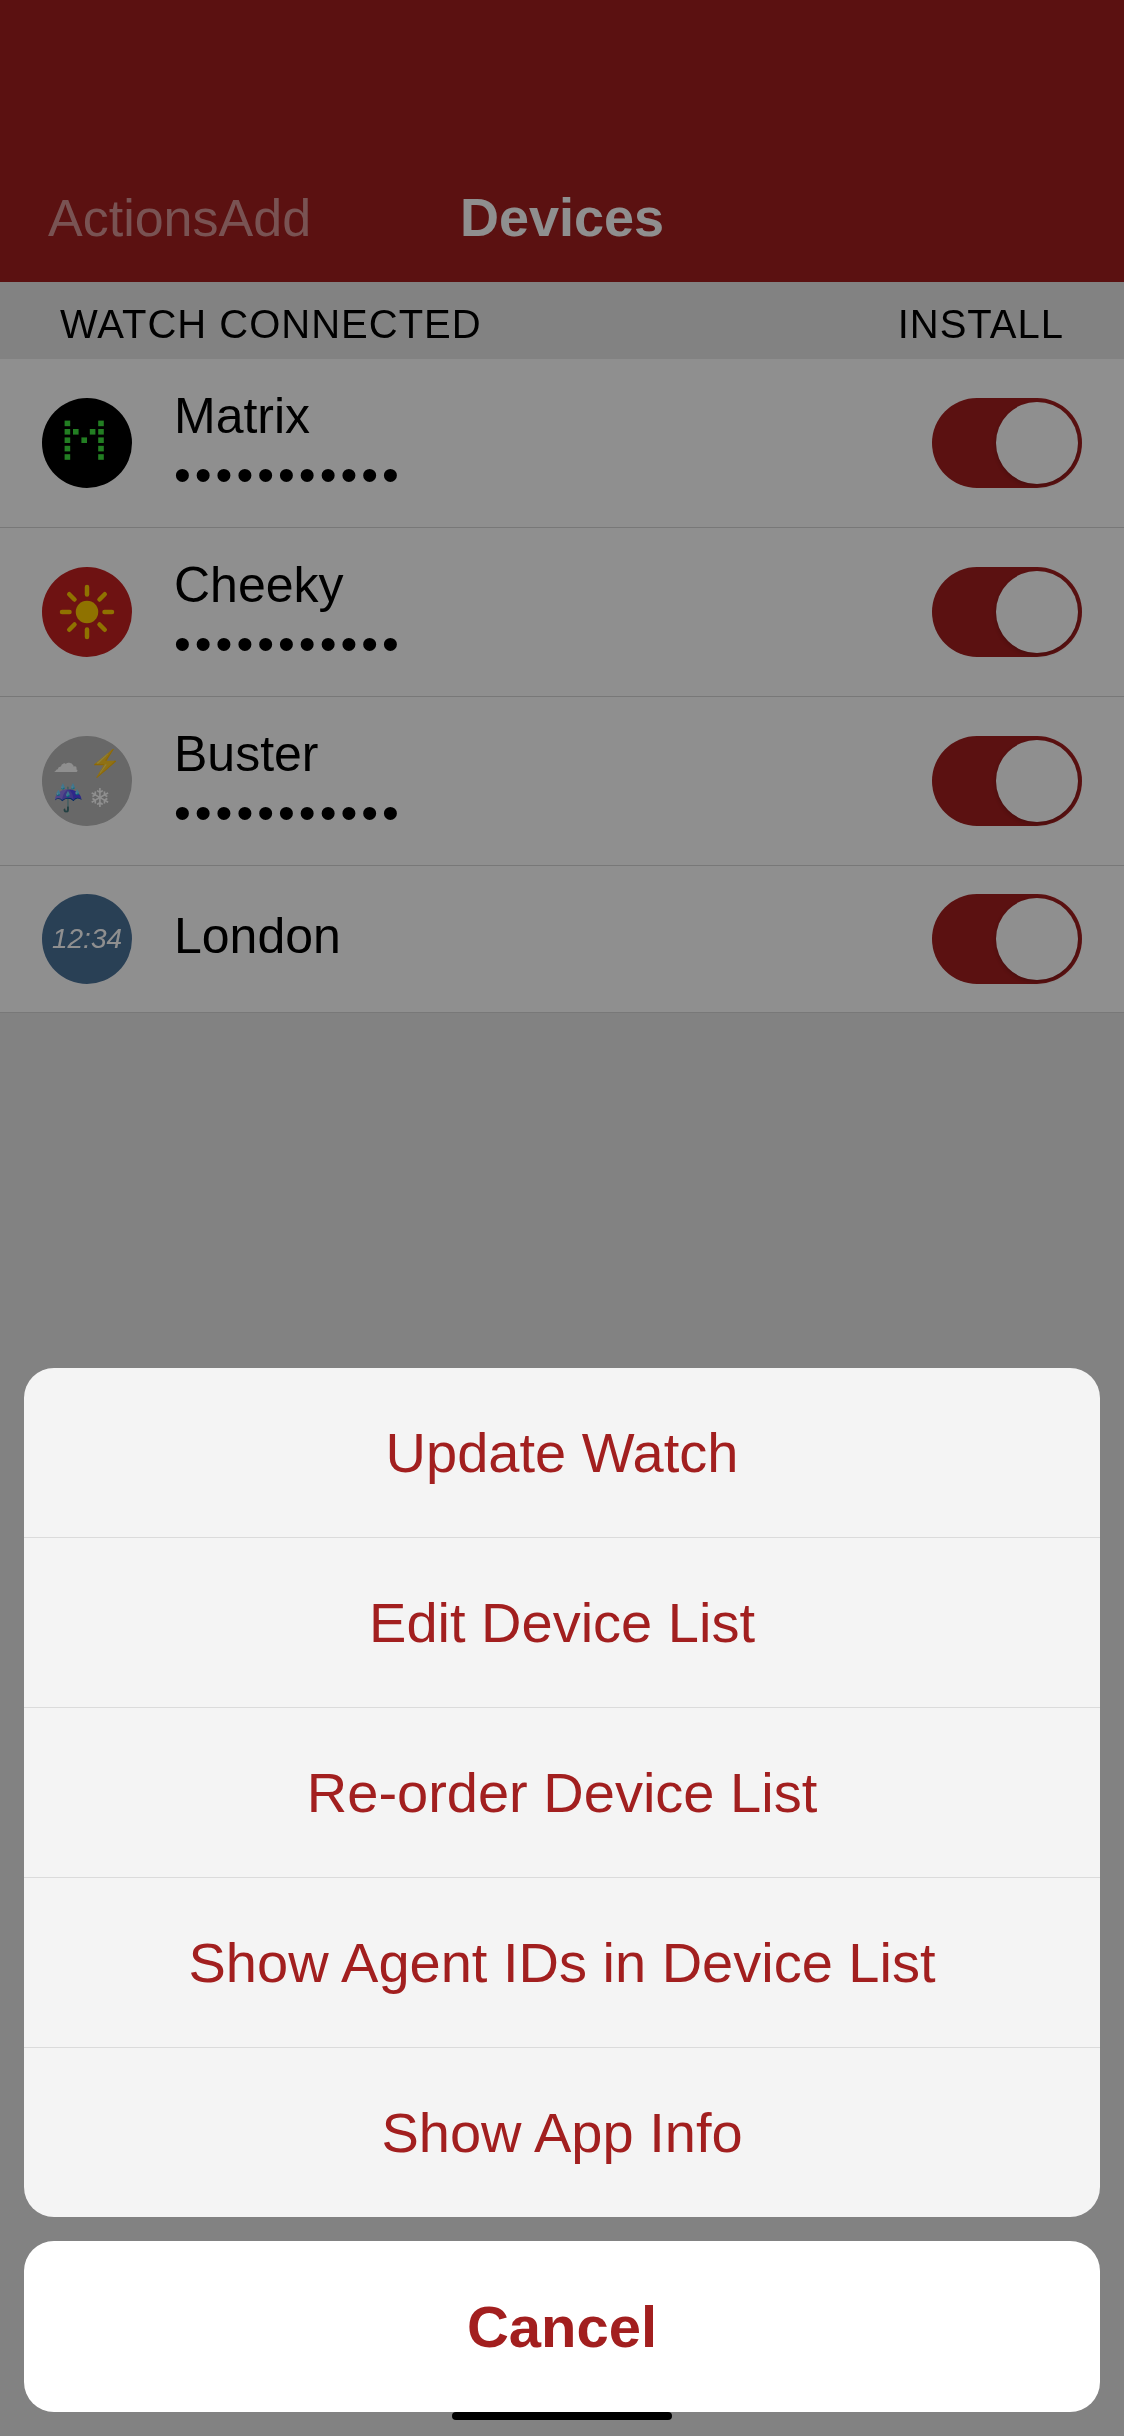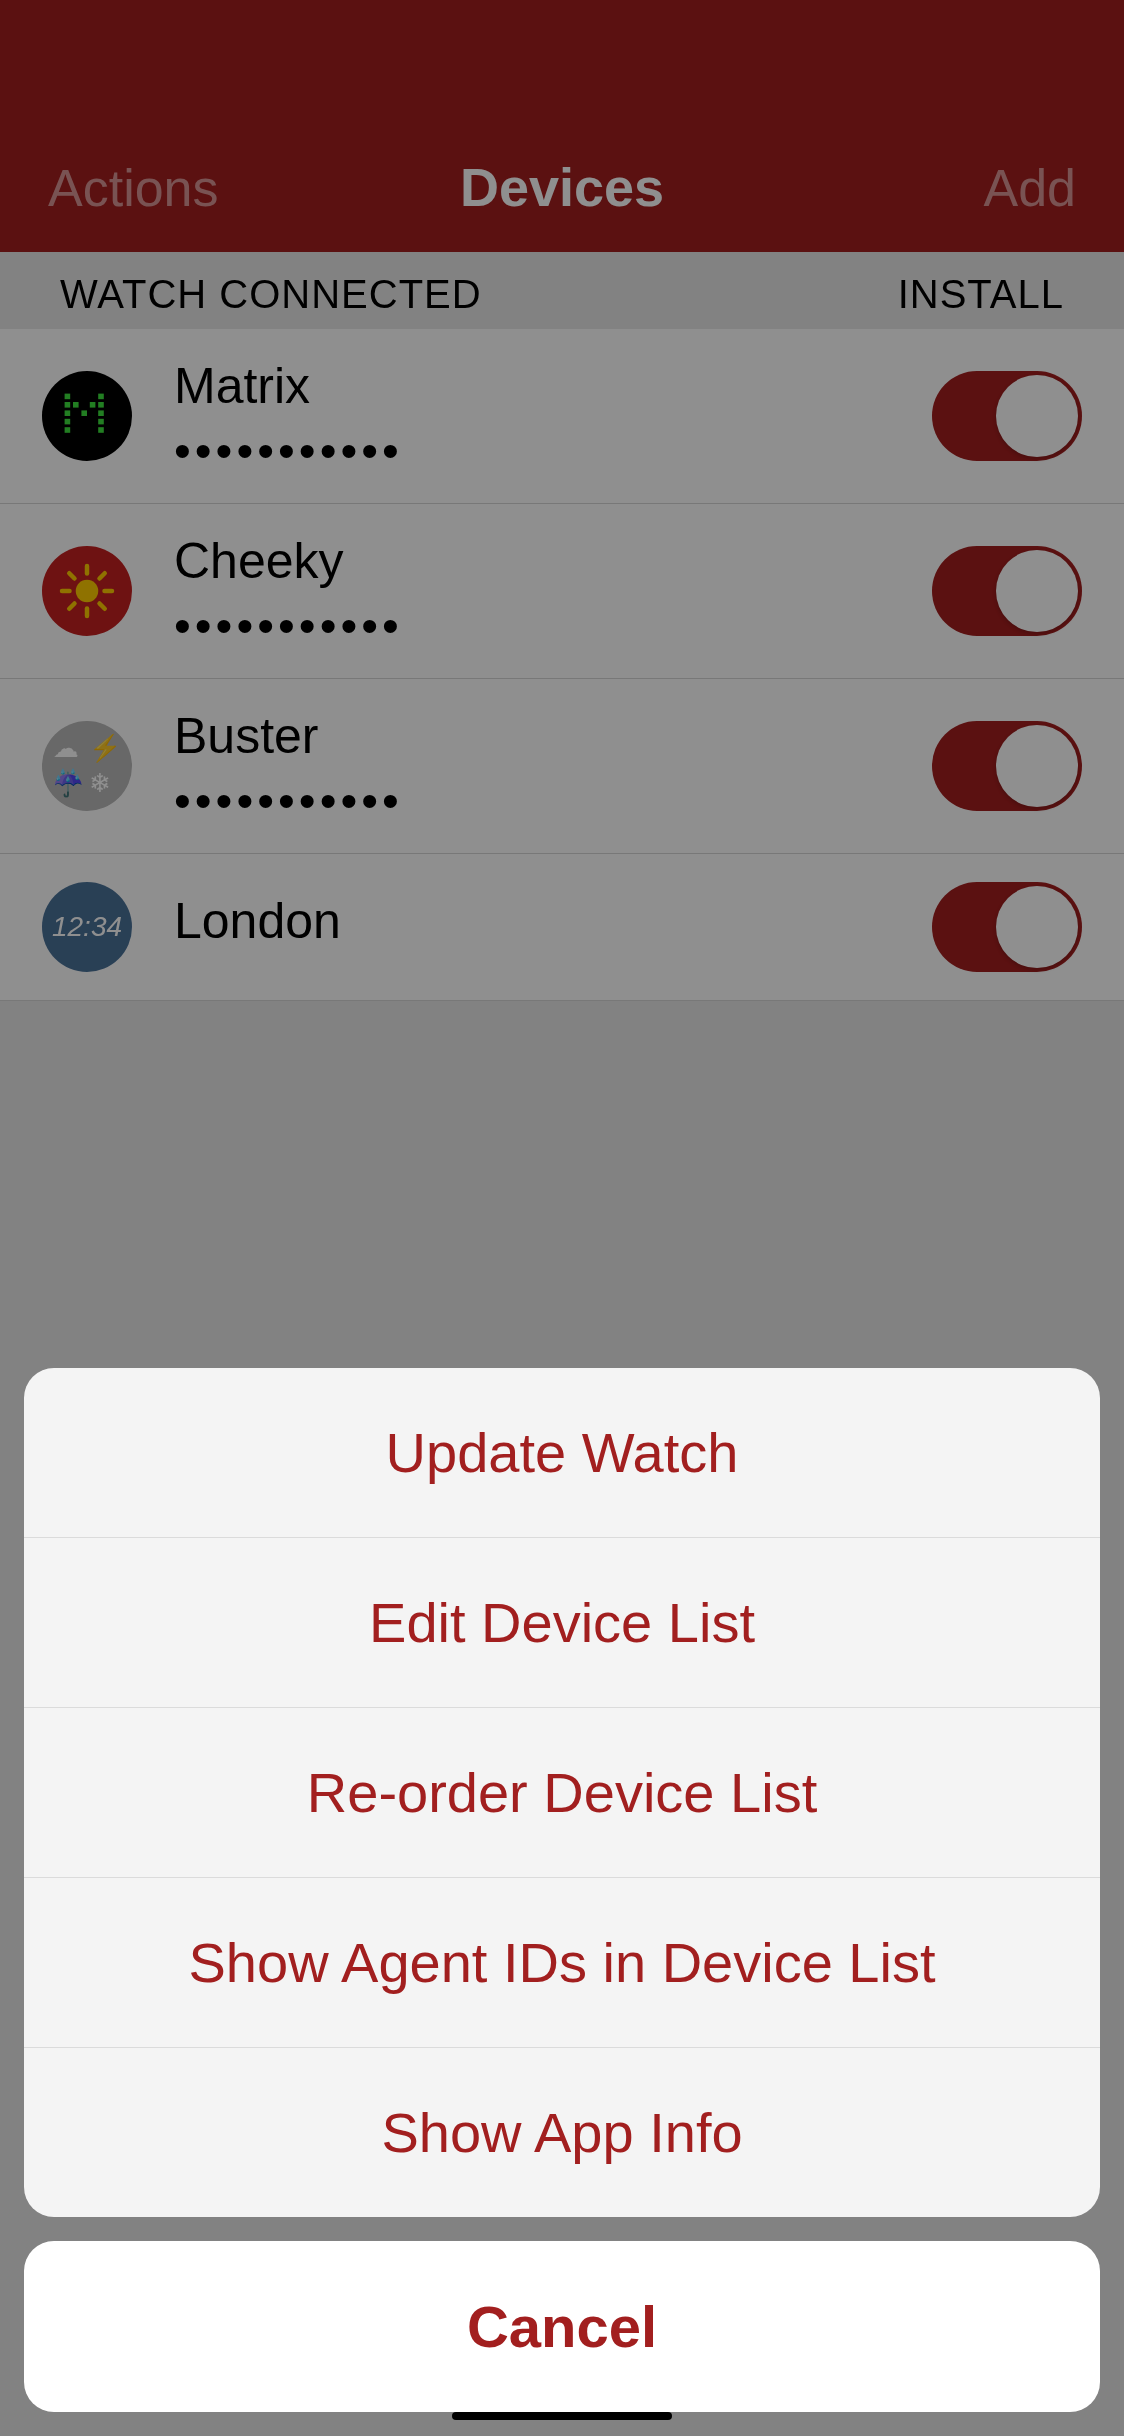--- a/index.html
+++ b/index.html
@@ -13,24 +13,23 @@
     body {
       width: 1124px;
       height: 2436px;
       background: #e8e8e8;
       position: relative;
       overflow: hidden;
     }
 
     .header {
       background: #a21f1f;
-      height: 252px;
+      height: 282px;
       display: flex;
       align-items: flex-end;
-      justify-content: space-between;
       padding: 0 48px 34px 48px;
     }
 
     .header-left {
       color: #d89494;
       font-size: 52px;
       font-weight: 400;
     }
 
     .header-title {
@@ -78,21 +77,21 @@
       flex-shrink: 0;
       display: flex;
       align-items: center;
       justify-content: center;
     }
 
     .device-info {
       flex: 1;
       display: flex;
       flex-direction: column;
-      gap: 12px;
+      gap: 6px;
     }
 
     .device-name {
       font-size: 50px;
       color: #000000;
       font-weight: 400;
     }
 
     .device-dots {
       font-size: 48px;

